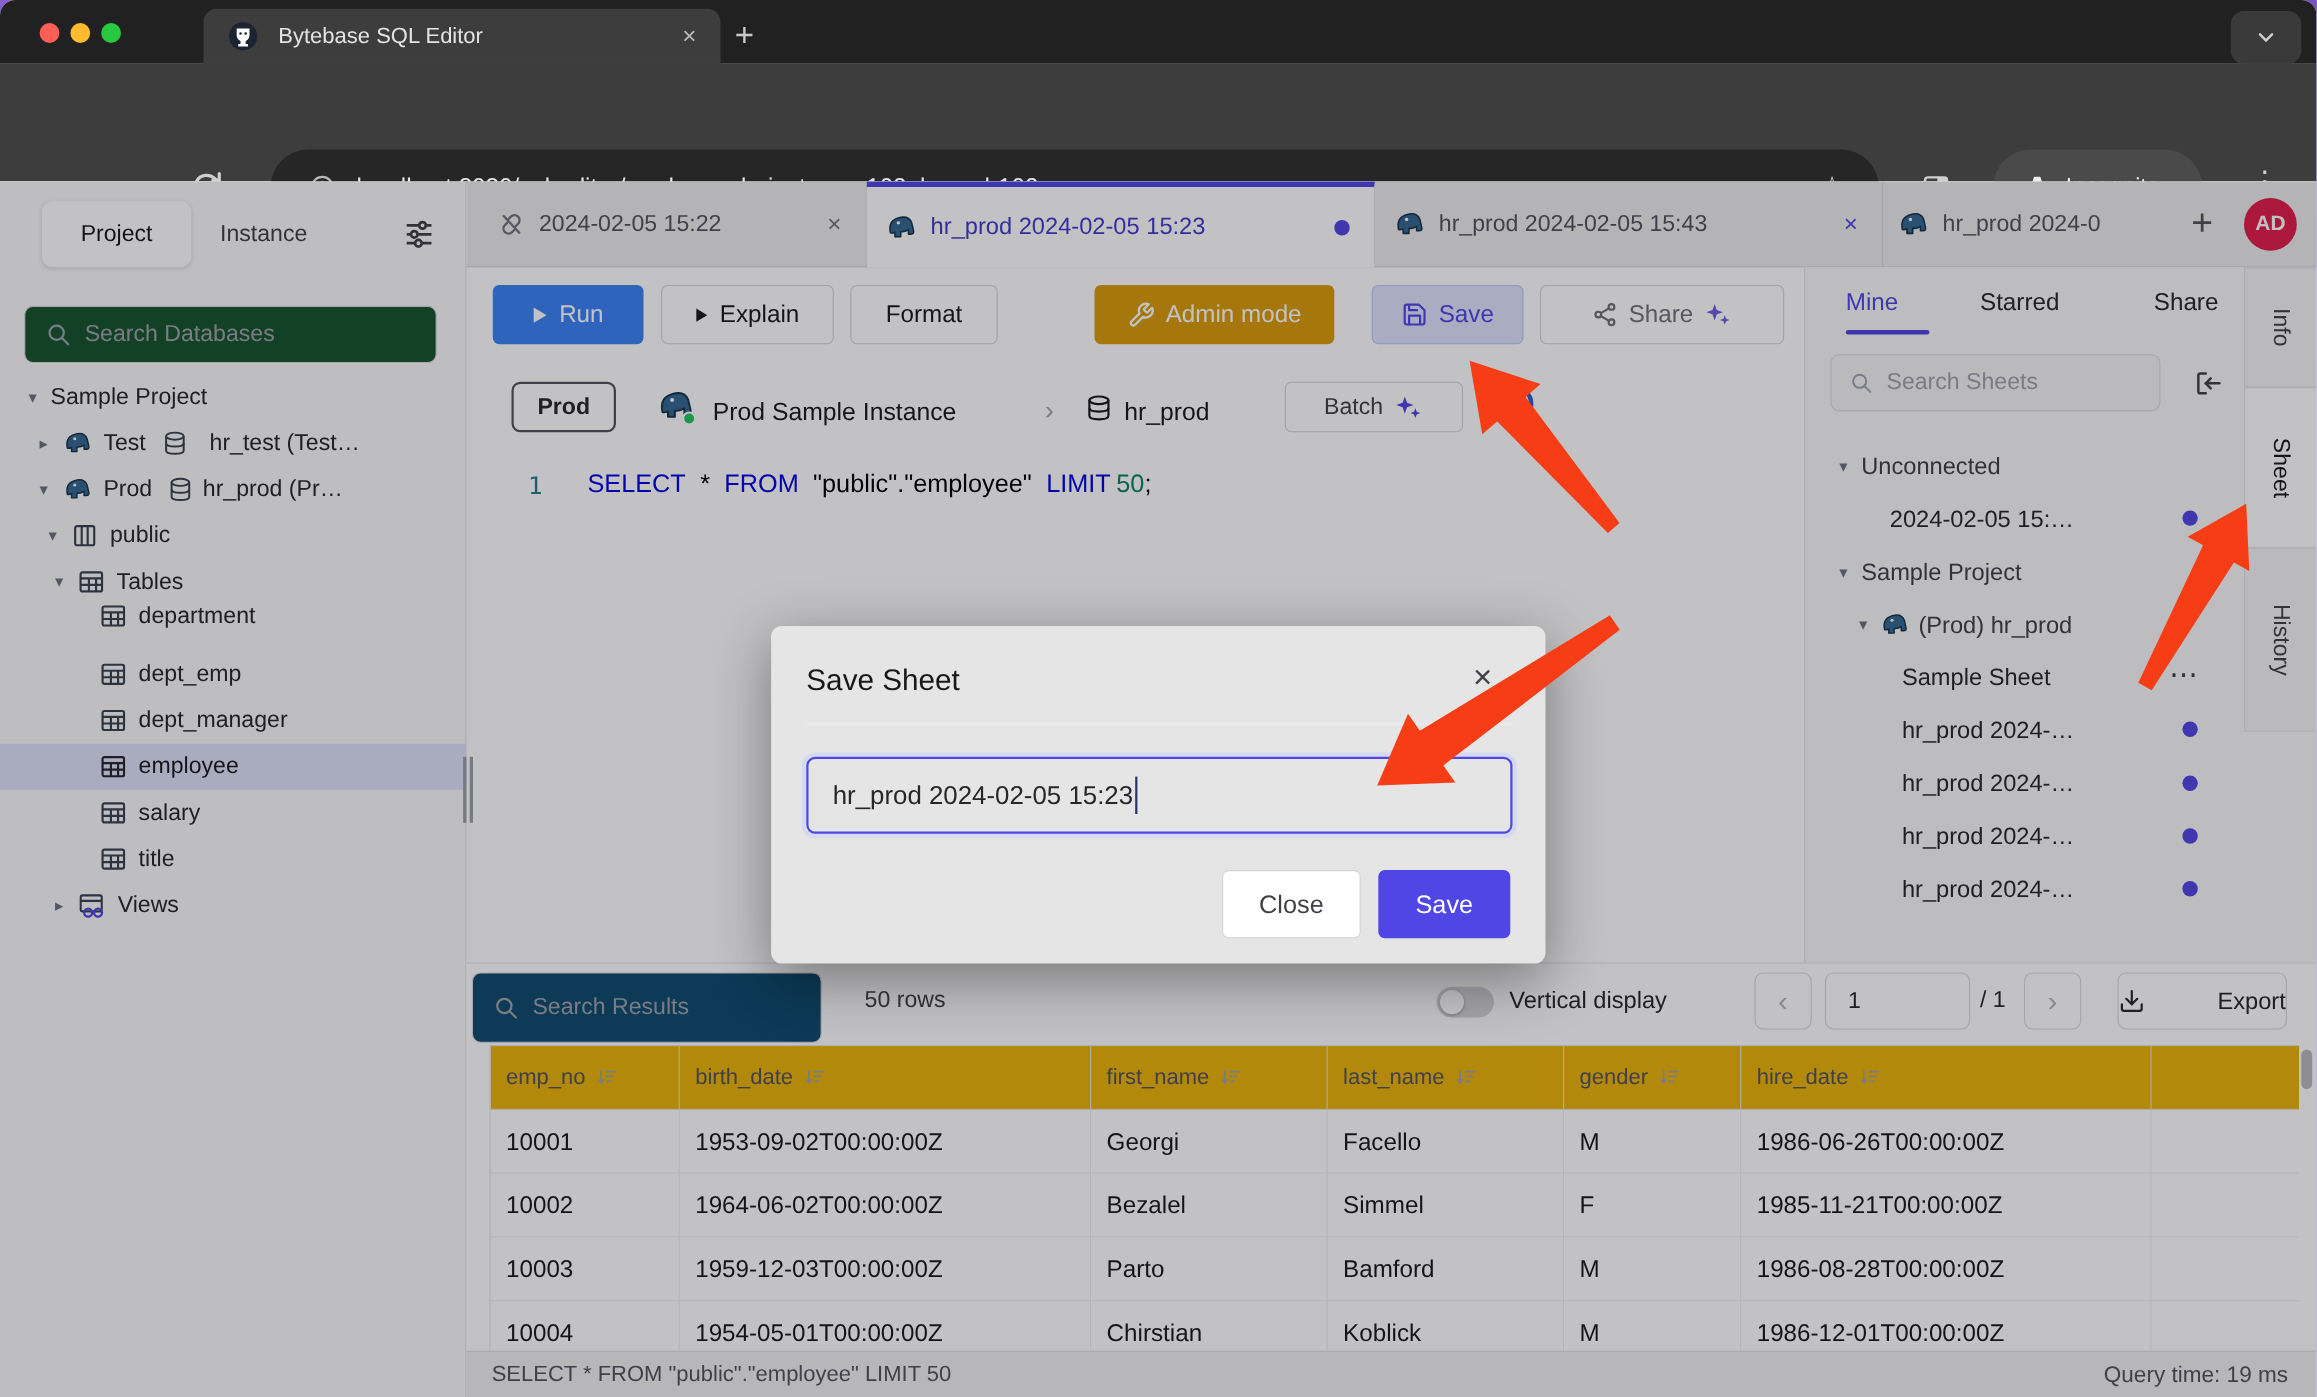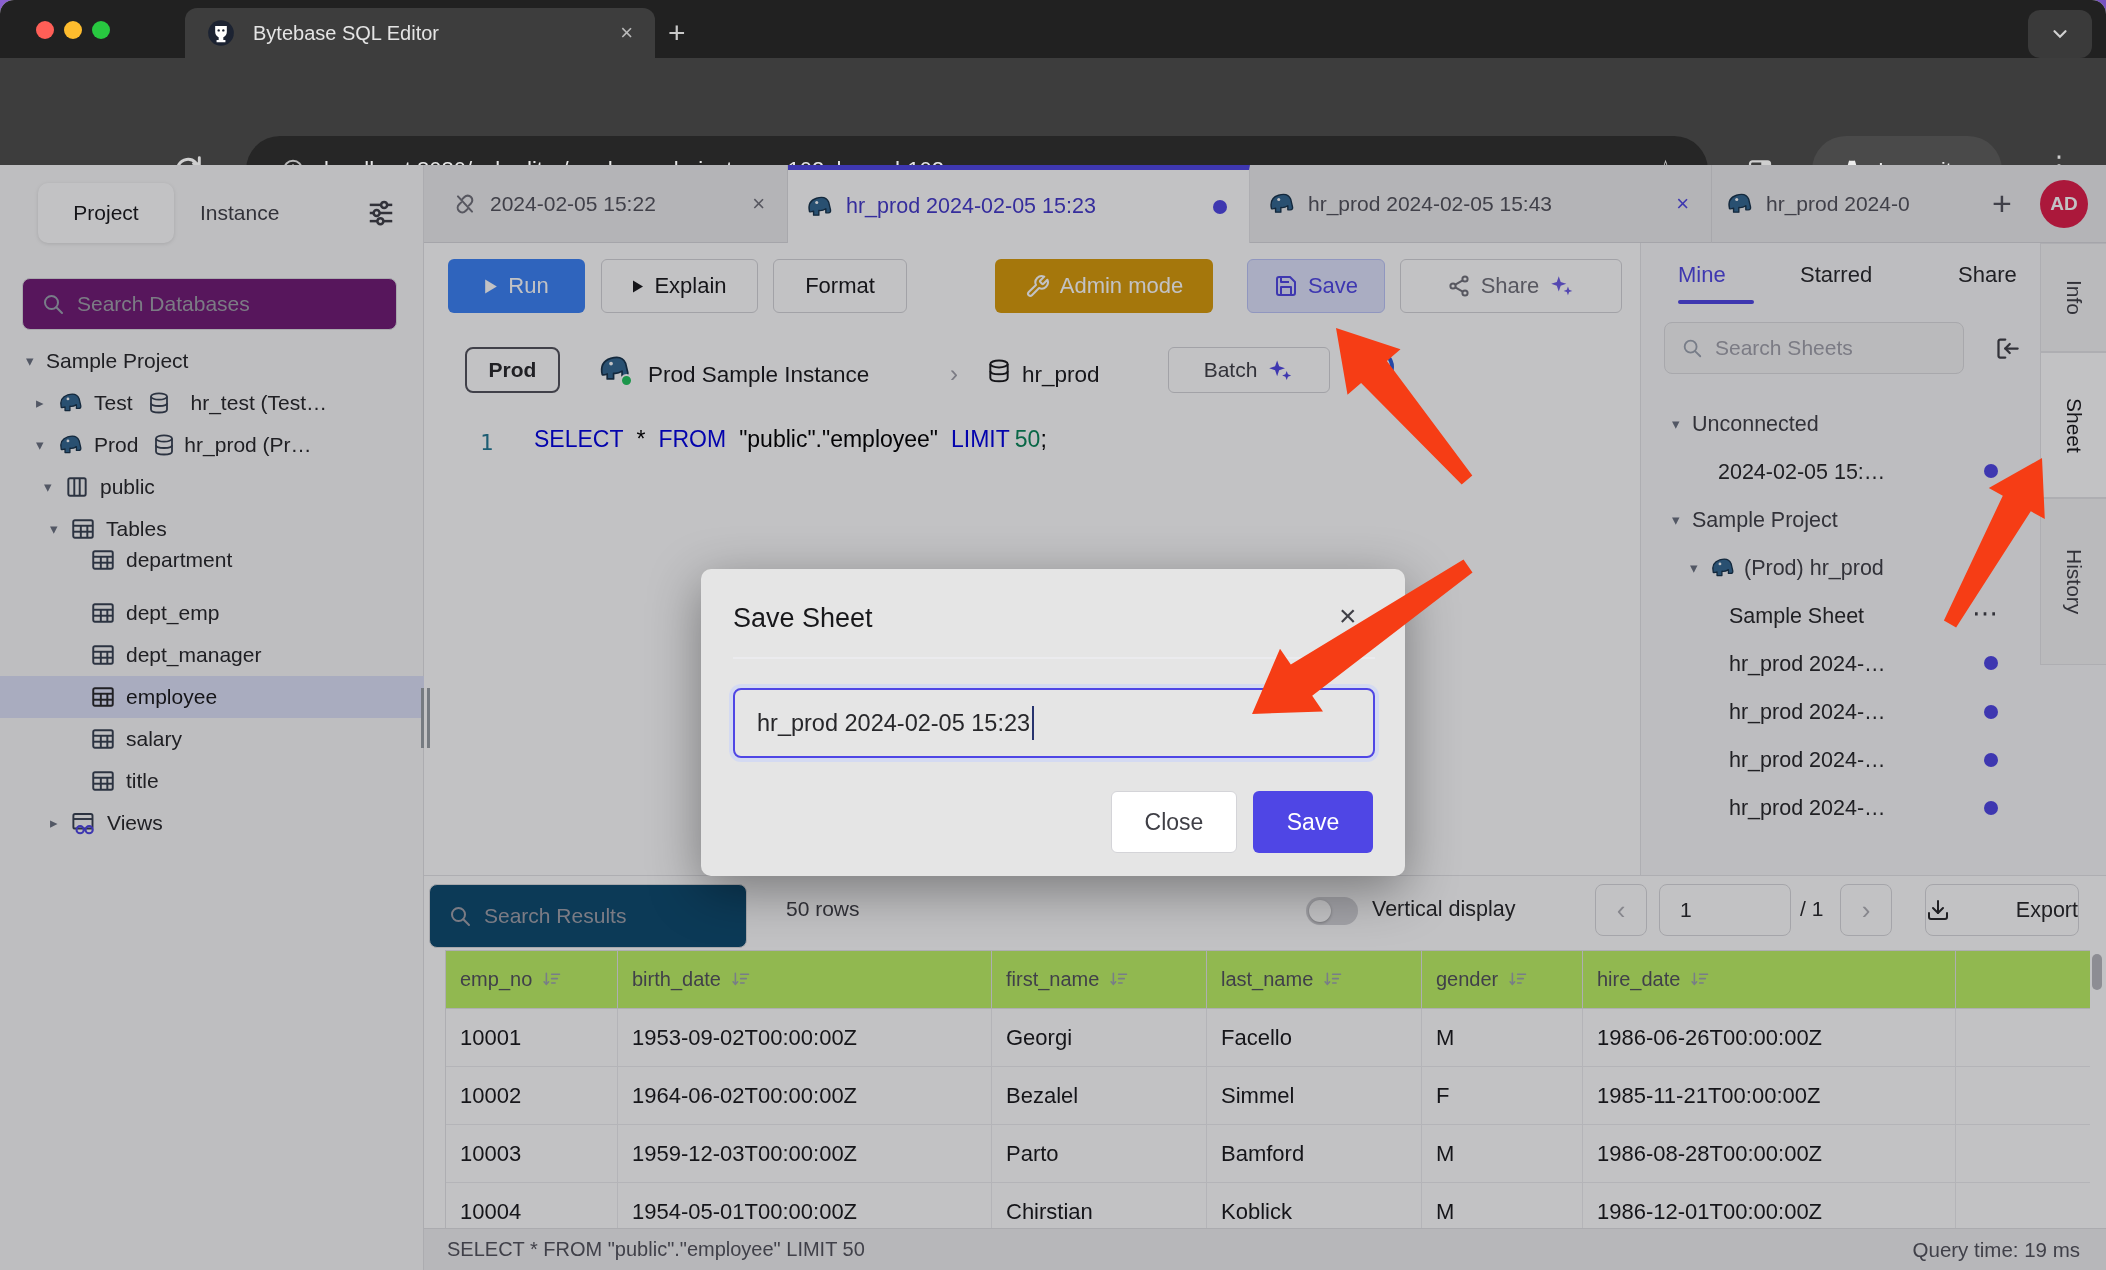--- a/index.html
+++ b/index.html
@@ -16,41 +16,41 @@
   .chrome-tab{left:185px;top:8px;width:470px;height:50px;background:#3d3d3d;border-radius:12px 12px 0 0;}
   .urlbar{left:0;top:58px;width:2106px;height:107px;background:#3d3d3d;}
   .url-pill{left:246px;top:78px;width:1462px;height:68px;background:#262626;border-radius:34px;}
   .incog-pill{left:1812px;top:78px;width:190px;height:68px;background:#4a4a4a;border-radius:34px;}
   .win-chev{left:2028px;top:10px;width:64px;height:48px;background:#3a3a3a;border-radius:12px;}
 
   
   .app-bg{left:0;top:165px;width:2106px;height:1105px;background:#ffffff;}
   .left-sidebar{left:0;top:165px;width:424px;height:1105px;background:#fafafa;border-right:1px solid #e2e2e5;}
   .pill-tab{left:38px;top:18px;width:136px;height:60px;background:#fff;border-radius:10px;box-shadow:0 1px 4px rgba(0,0,0,.12);font-size:21px;color:#18181b;justify-content:center;}
-  .searchbox{border:1px solid #dcdcdf;background:#701a75;border-radius:8px;color:#a1a1aa;font-size:21px;}
+  .searchbox{border:1px solid #dcdcdf;background:#14532d;border-radius:8px;color:#a1a1aa;font-size:21px;}
   .tree-row{height:42px;font-size:21px;color:#27272a;}
   .caret{color:#6b7280;font-size:15px;width:20px;display:inline-block;}
   .ellip{white-space:nowrap;overflow:hidden;}
 
   
   .etabstrip{left:424px;top:165px;width:1682px;height:78px;background:#ededee;border-bottom:1px solid #d9d9dc;}
   .etab{top:165px;height:78px;border-right:1px solid #dcdcdf;font-size:21px;color:#52525b;}
   .etab-active{background:#fff;border-top:5px solid #4f46e5;color:#4338ca;}
   .dot{width:14px;height:14px;border-radius:50%;background:#4f46e5;}
 
   
   .btn{border-radius:6px;font-size:22px;justify-content:center;gap:10px;}
   .btn-plain{background:#fff;border:1px solid #d4d4d8;color:#18181b;}
 
   .chip{border:2.5px solid #52525b;border-radius:8px;font-size:21px;font-weight:600;color:#27272a;justify-content:center;}
 
   
   .grid-table{left:445px;top:950px;width:1645px;height:278px;overflow:hidden;border-top:1px solid #e4e4e7;border-left:1px solid #e4e4e7;}
   .tr{display:grid;grid-template-columns:172px 374px 215px 215px 161px 373px 135px;}
-  .th{height:58px;background:#bef264;color:#52525b;font-size:20px;border-right:1px solid #e4e4e7;border-bottom:1px solid #e4e4e7;display:flex;align-items:center;padding-left:14px;gap:10px;}
+  .th{height:58px;background:#eab308;color:#52525b;font-size:20px;border-right:1px solid #e4e4e7;border-bottom:1px solid #e4e4e7;display:flex;align-items:center;padding-left:14px;gap:10px;}
   .td{height:58px;color:#18181b;font-size:22px;border-right:1px solid #ececef;border-bottom:1px solid #ececef;display:flex;align-items:center;padding-left:14px;background:#fff;}
 
   
   .sheet-panel{left:1640px;top:243px;width:466px;height:632px;background:#f9f9fa;border-left:1px solid #e4e4e7;}
   .vtab{left:2040px;width:66px;border:1px solid #e4e4e7;border-right:none;color:#3f3f46;font-size:21px;display:flex;align-items:center;justify-content:center;}
   .vtext{writing-mode:vertical-rl;}
 
   .sp-row{font-size:21.5px;color:#3f3f46;height:48px;}
 
   

